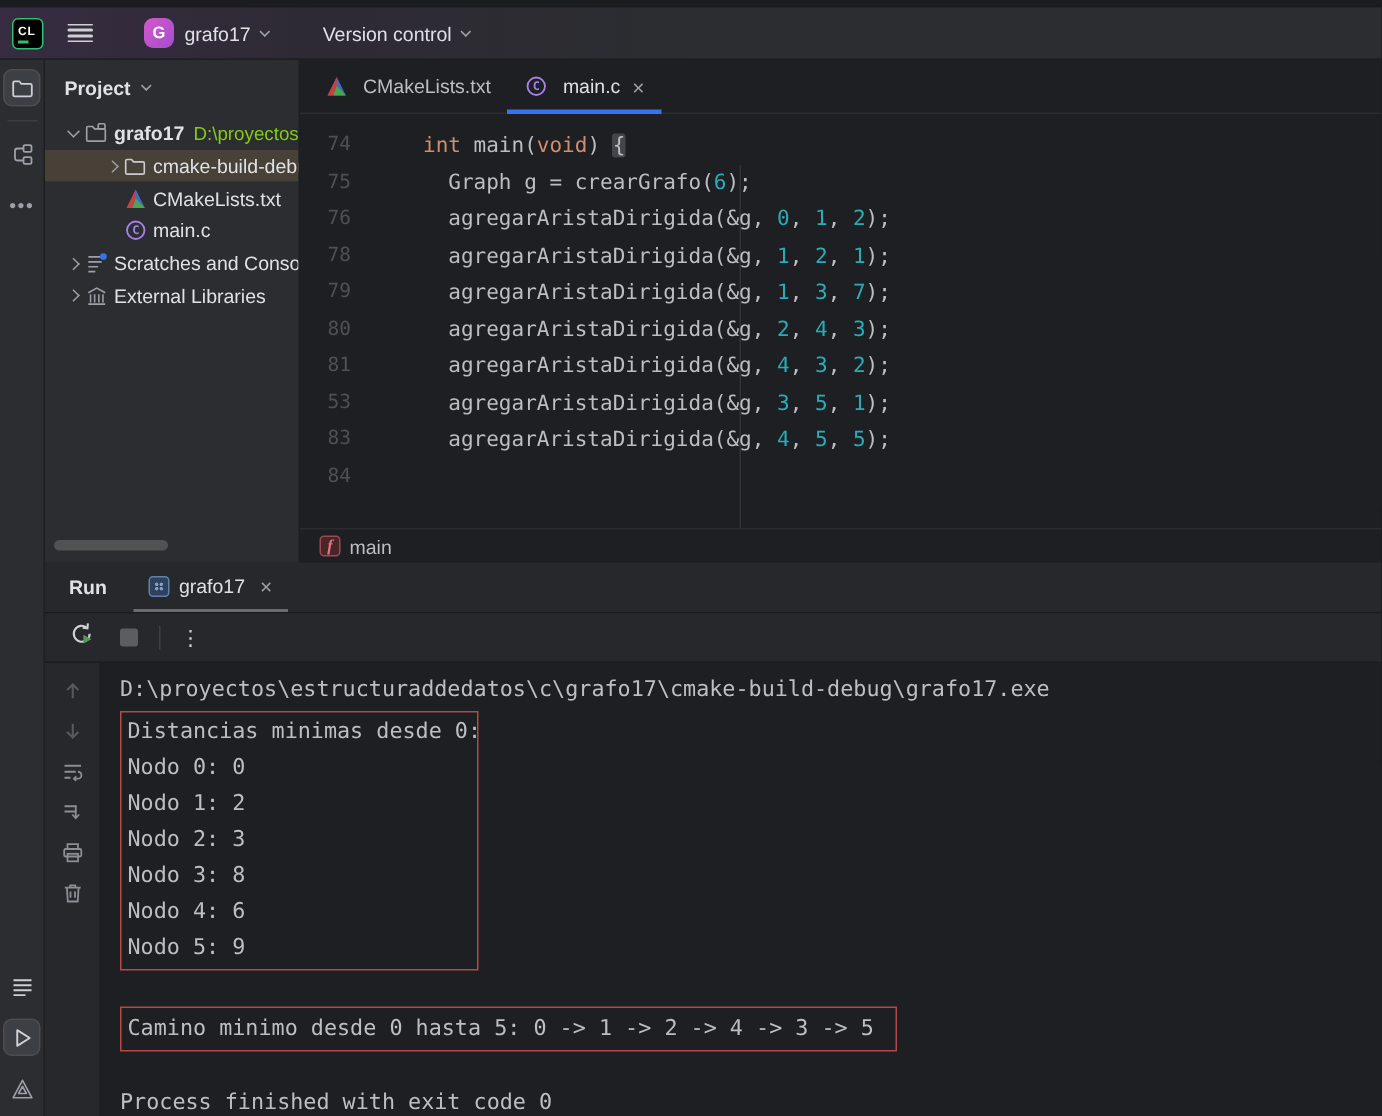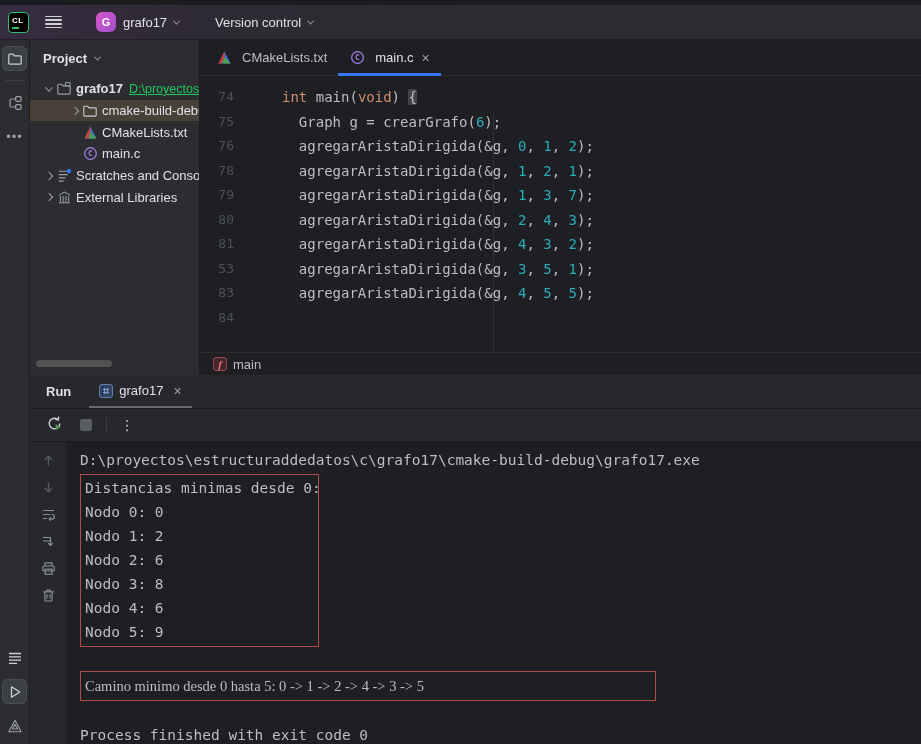--- a/index.html
+++ b/index.html
@@ -47,21 +47,21 @@
   
   .project { width:170px; min-width:170px; background:#2b2d30; border-right:1px solid #1e1f22; position:relative; overflow:hidden; }
   .project-header { height:36px; display:flex; align-items:center; gap:8px; padding-left:13px;
     color:#dfe1e5; font-size:13px; font-weight:600; }
   .tree { padding-top:2px; }
   .tree-row { height:21.7px; display:flex; align-items:center; white-space:nowrap; overflow:hidden; cursor:pointer; color:#dfe1e5; font-size:13px; }
   .tree-row.selected { background:#474138; }
   .expander { width:14px; display:inline-flex; justify-content:center; flex:none; }
   .t-icon { width:16px; height:16px; margin-right:4px; flex:none; display:grid; place-items:center; }
   .t-label.bold { font-weight:700; }
-  .t-hint { color:#22c55e; margin-left:6px; font-size:12.5px;text-decoration:underline; }
+  .t-hint { color:#84cc16; margin-left:6px; font-size:12.5px; }
   .hscroll { position:absolute; left:6px; bottom:8px; width:76px; height:7px; border-radius:4px; background:#505254; }
 
   
   .editor-col { flex:1; display:flex; flex-direction:column; background:#1e1f22; min-width:0; }
   .tabs { height:36px; display:flex; align-items:stretch; padding-left:5px; border-bottom:1px solid #2a2c30; }
   .etab { display:flex; align-items:center; gap:6px; padding:0 11px; font-size:13px; color:#bcbec4; position:relative; cursor:pointer; }
   .etab.active { color:#dfe1e5; }
   .etab.active::after { content:""; position:absolute; left:0; right:0; bottom:-1px; height:3px; background:#3574f0; }
   .etab .close { color:#9da0a8; font-size:14px; margin-left:2px; cursor:pointer; }
 
@@ -105,21 +105,21 @@
 
   .console { flex:1; display:flex; min-height:0; }
   .con-gutter { width:36px; background:#26282b; display:flex; flex-direction:column; align-items:center; padding-top:8px; gap:7px; }
   .con-gutter .gbtn { width:20px; height:20px; display:grid; place-items:center; cursor:pointer; border-radius:4px; }
   .con-out { flex:1; padding:7px 0 0 14px; font-family:"DejaVu Sans Mono", monospace; font-size:14.5px;
     line-height:24px; color:#bcbec4; overflow:hidden; }
   .con-line { height:22px; line-height:22px; white-space:pre; }
   .con-box { border:1px solid #b4494b; width:max-content; margin-top:3px; padding:1px 6px 2px 4px; }
   .con-box .bline { white-space:pre; }
   .con-box.b1 { width:239px; }
-  .con-box.b2 { width:576px; margin-top:24px; padding-top:2px;font-family:Liberation Serif, serif; }
+  .con-box.b2 { width:518px; margin-top:24px; padding-top:2px; }
   .con-gap { height:23px; }
 </style>
 </head>
 <body>
 
 <div class="app">
 
   <div class="titlebar-edge"></div>
 
   <div class="topbar">
@@ -418,21 +418,21 @@
                 <path d="M6 6.3v4.2M9 6.3v4.2"></path>
               </svg>
             </div>
           </div>
           <div class="con-out">
               <div class="con-line">D:\proyectos\estructuraddedatos\c\grafo17\cmake-build-debug\grafo17.exe</div>
               <div class="con-box b1">
                 <div class="bline">Distancias minimas desde 0:</div>
                 <div class="bline">Nodo 0: 0</div>
                 <div class="bline">Nodo 1: 2</div>
-                <div class="bline">Nodo 2: 6</div>
+                <div class="bline">Nodo 2: 3</div>
                 <div class="bline">Nodo 3: 8</div>
                 <div class="bline">Nodo 4: 6</div>
                 <div class="bline">Nodo 5: 9</div>
               </div>
               <div class="con-box b2">
                 <div class="bline">Camino minimo desde 0 hasta 5: 0 -&gt; 1 -&gt; 2 -&gt; 4 -&gt; 3 -&gt; 5</div>
               </div>
               <div class="con-gap"></div>
               <div class="con-line">Process finished with exit code 0</div>
             </div>

